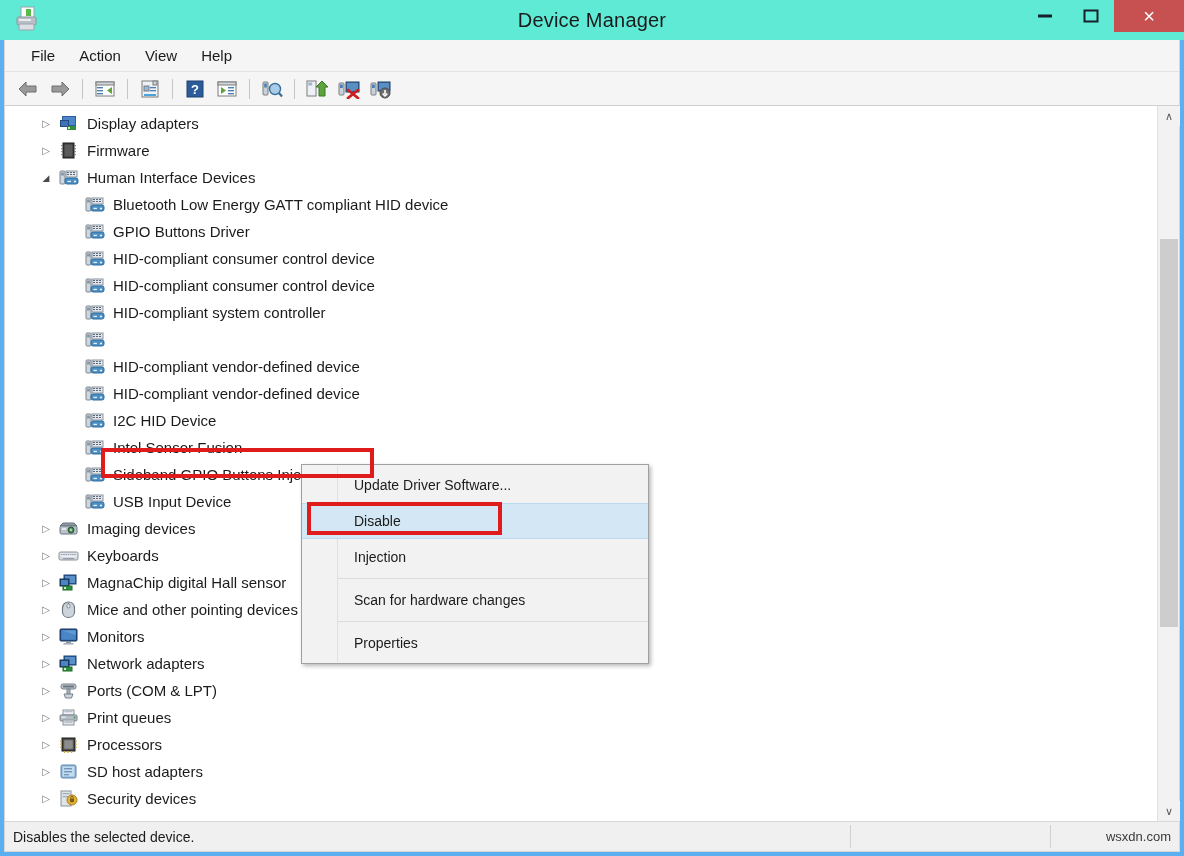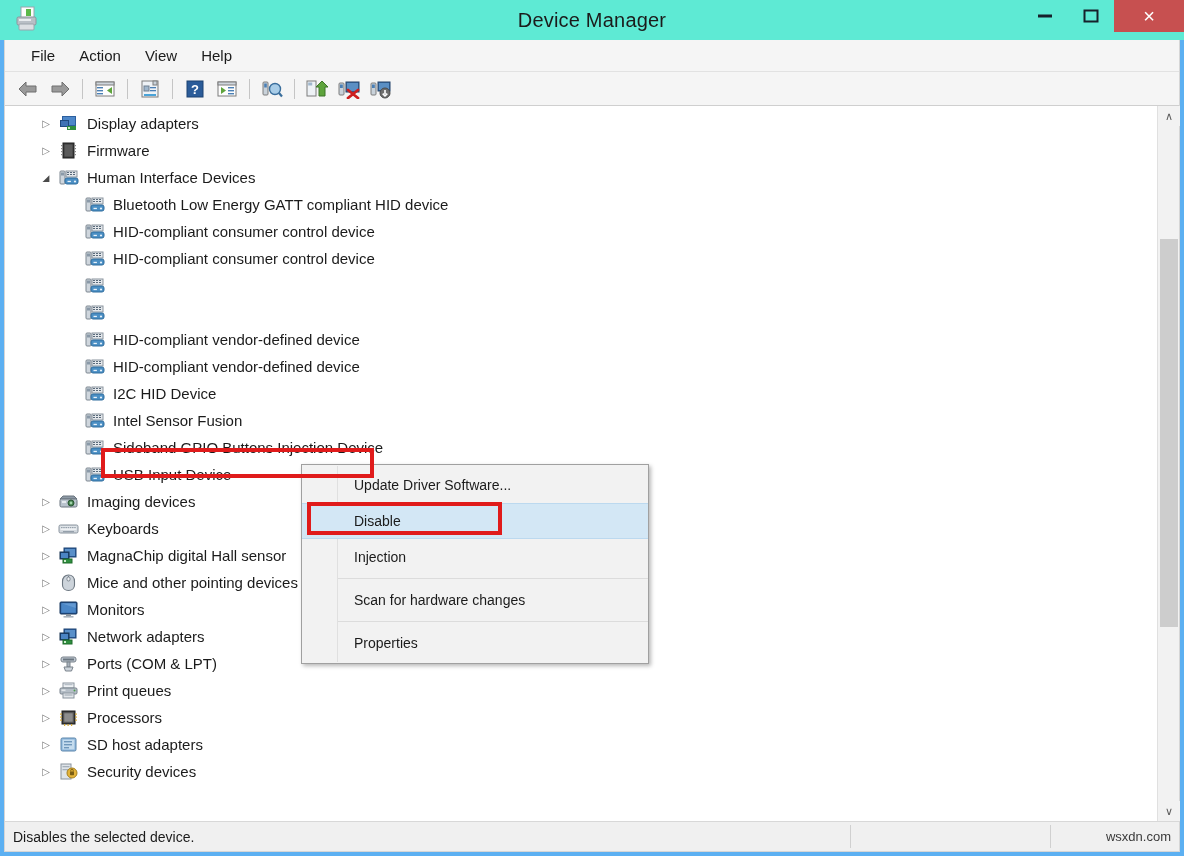--- a/index.html
+++ b/index.html
@@ -512,20 +512,39 @@
                 <rect x="12" y="4" width="2" height="1" fill="#5a6a7a"></rect>
                 <rect x="15" y="4" width="2" height="1" fill="#5a6a7a"></rect>
                 <rect x="9" y="6" width="2" height="1" fill="#5a6a7a"></rect>
                 <rect x="12" y="6" width="2" height="1" fill="#5a6a7a"></rect>
                 <rect x="15" y="6" width="2" height="1" fill="#5a6a7a"></rect>
                 <path d="M9 10 h9 a2 2 0 0 1 2 2 v2 a2 2 0 0 1 -2 2 h-9 a2 2 0 0 1 -2 -2 v-2 a2 2 0 0 1 2 -2 z" fill="#4b8fc4" stroke="#2f6c9e"></path>
                 <circle cx="17" cy="13.5" r="1.1" fill="#e9f2fa"></circle>
                 <rect x="9.5" y="12.8" width="3.4" height="1.3" fill="#e9f2fa"></rect>
               </svg>
             </span>
+            <span class="label-box">GPIO Buttons Driver</span>
+          </div>
+          <div class="node lvl2">
+            <span class="nicon">
+              <svg width="21" height="19" viewBox="0 0 21 19">
+                <rect x="2" y="3" width="5" height="13" rx="1" fill="#cfd6dd" stroke="#7d8791"></rect>
+                <rect x="3" y="4.5" width="3" height="3" fill="#8a99a8"></rect>
+                <rect x="8" y="3" width="11" height="6" fill="#e3e7eb" stroke="#8a949e"></rect>
+                <rect x="9" y="4" width="2" height="1" fill="#5a6a7a"></rect>
+                <rect x="12" y="4" width="2" height="1" fill="#5a6a7a"></rect>
+                <rect x="15" y="4" width="2" height="1" fill="#5a6a7a"></rect>
+                <rect x="9" y="6" width="2" height="1" fill="#5a6a7a"></rect>
+                <rect x="12" y="6" width="2" height="1" fill="#5a6a7a"></rect>
+                <rect x="15" y="6" width="2" height="1" fill="#5a6a7a"></rect>
+                <path d="M9 10 h9 a2 2 0 0 1 2 2 v2 a2 2 0 0 1 -2 2 h-9 a2 2 0 0 1 -2 -2 v-2 a2 2 0 0 1 2 -2 z" fill="#4b8fc4" stroke="#2f6c9e"></path>
+                <circle cx="17" cy="13.5" r="1.1" fill="#e9f2fa"></circle>
+                <rect x="9.5" y="12.8" width="3.4" height="1.3" fill="#e9f2fa"></rect>
+              </svg>
+            </span>
             <span class="label-box">HID-compliant consumer control device</span>
           </div>
           <div class="node lvl2">
             <span class="nicon">
               <svg width="21" height="19" viewBox="0 0 21 19">
                 <rect x="2" y="3" width="5" height="13" rx="1" fill="#cfd6dd" stroke="#7d8791"></rect>
                 <rect x="3" y="4.5" width="3" height="3" fill="#8a99a8"></rect>
                 <rect x="8" y="3" width="11" height="6" fill="#e3e7eb" stroke="#8a949e"></rect>
                 <rect x="9" y="4" width="2" height="1" fill="#5a6a7a"></rect>
                 <rect x="12" y="4" width="2" height="1" fill="#5a6a7a"></rect>
@@ -550,20 +569,21 @@
                 <rect x="12" y="4" width="2" height="1" fill="#5a6a7a"></rect>
                 <rect x="15" y="4" width="2" height="1" fill="#5a6a7a"></rect>
                 <rect x="9" y="6" width="2" height="1" fill="#5a6a7a"></rect>
                 <rect x="12" y="6" width="2" height="1" fill="#5a6a7a"></rect>
                 <rect x="15" y="6" width="2" height="1" fill="#5a6a7a"></rect>
                 <path d="M9 10 h9 a2 2 0 0 1 2 2 v2 a2 2 0 0 1 -2 2 h-9 a2 2 0 0 1 -2 -2 v-2 a2 2 0 0 1 2 -2 z" fill="#4b8fc4" stroke="#2f6c9e"></path>
                 <circle cx="17" cy="13.5" r="1.1" fill="#e9f2fa"></circle>
                 <rect x="9.5" y="12.8" width="3.4" height="1.3" fill="#e9f2fa"></rect>
               </svg>
             </span>
+            <span class="label-box">HID-compliant system controller</span>
           </div>
           <div class="node lvl2 selected">
             <span class="nicon">
               <svg width="21" height="19" viewBox="0 0 21 19">
                 <rect x="2" y="3" width="5" height="13" rx="1" fill="#cfd6dd" stroke="#7d8791"></rect>
                 <rect x="3" y="4.5" width="3" height="3" fill="#8a99a8"></rect>
                 <rect x="8" y="3" width="11" height="6" fill="#e3e7eb" stroke="#8a949e"></rect>
                 <rect x="9" y="4" width="2" height="1" fill="#5a6a7a"></rect>
                 <rect x="12" y="4" width="2" height="1" fill="#5a6a7a"></rect>
                 <rect x="15" y="4" width="2" height="1" fill="#5a6a7a"></rect>

